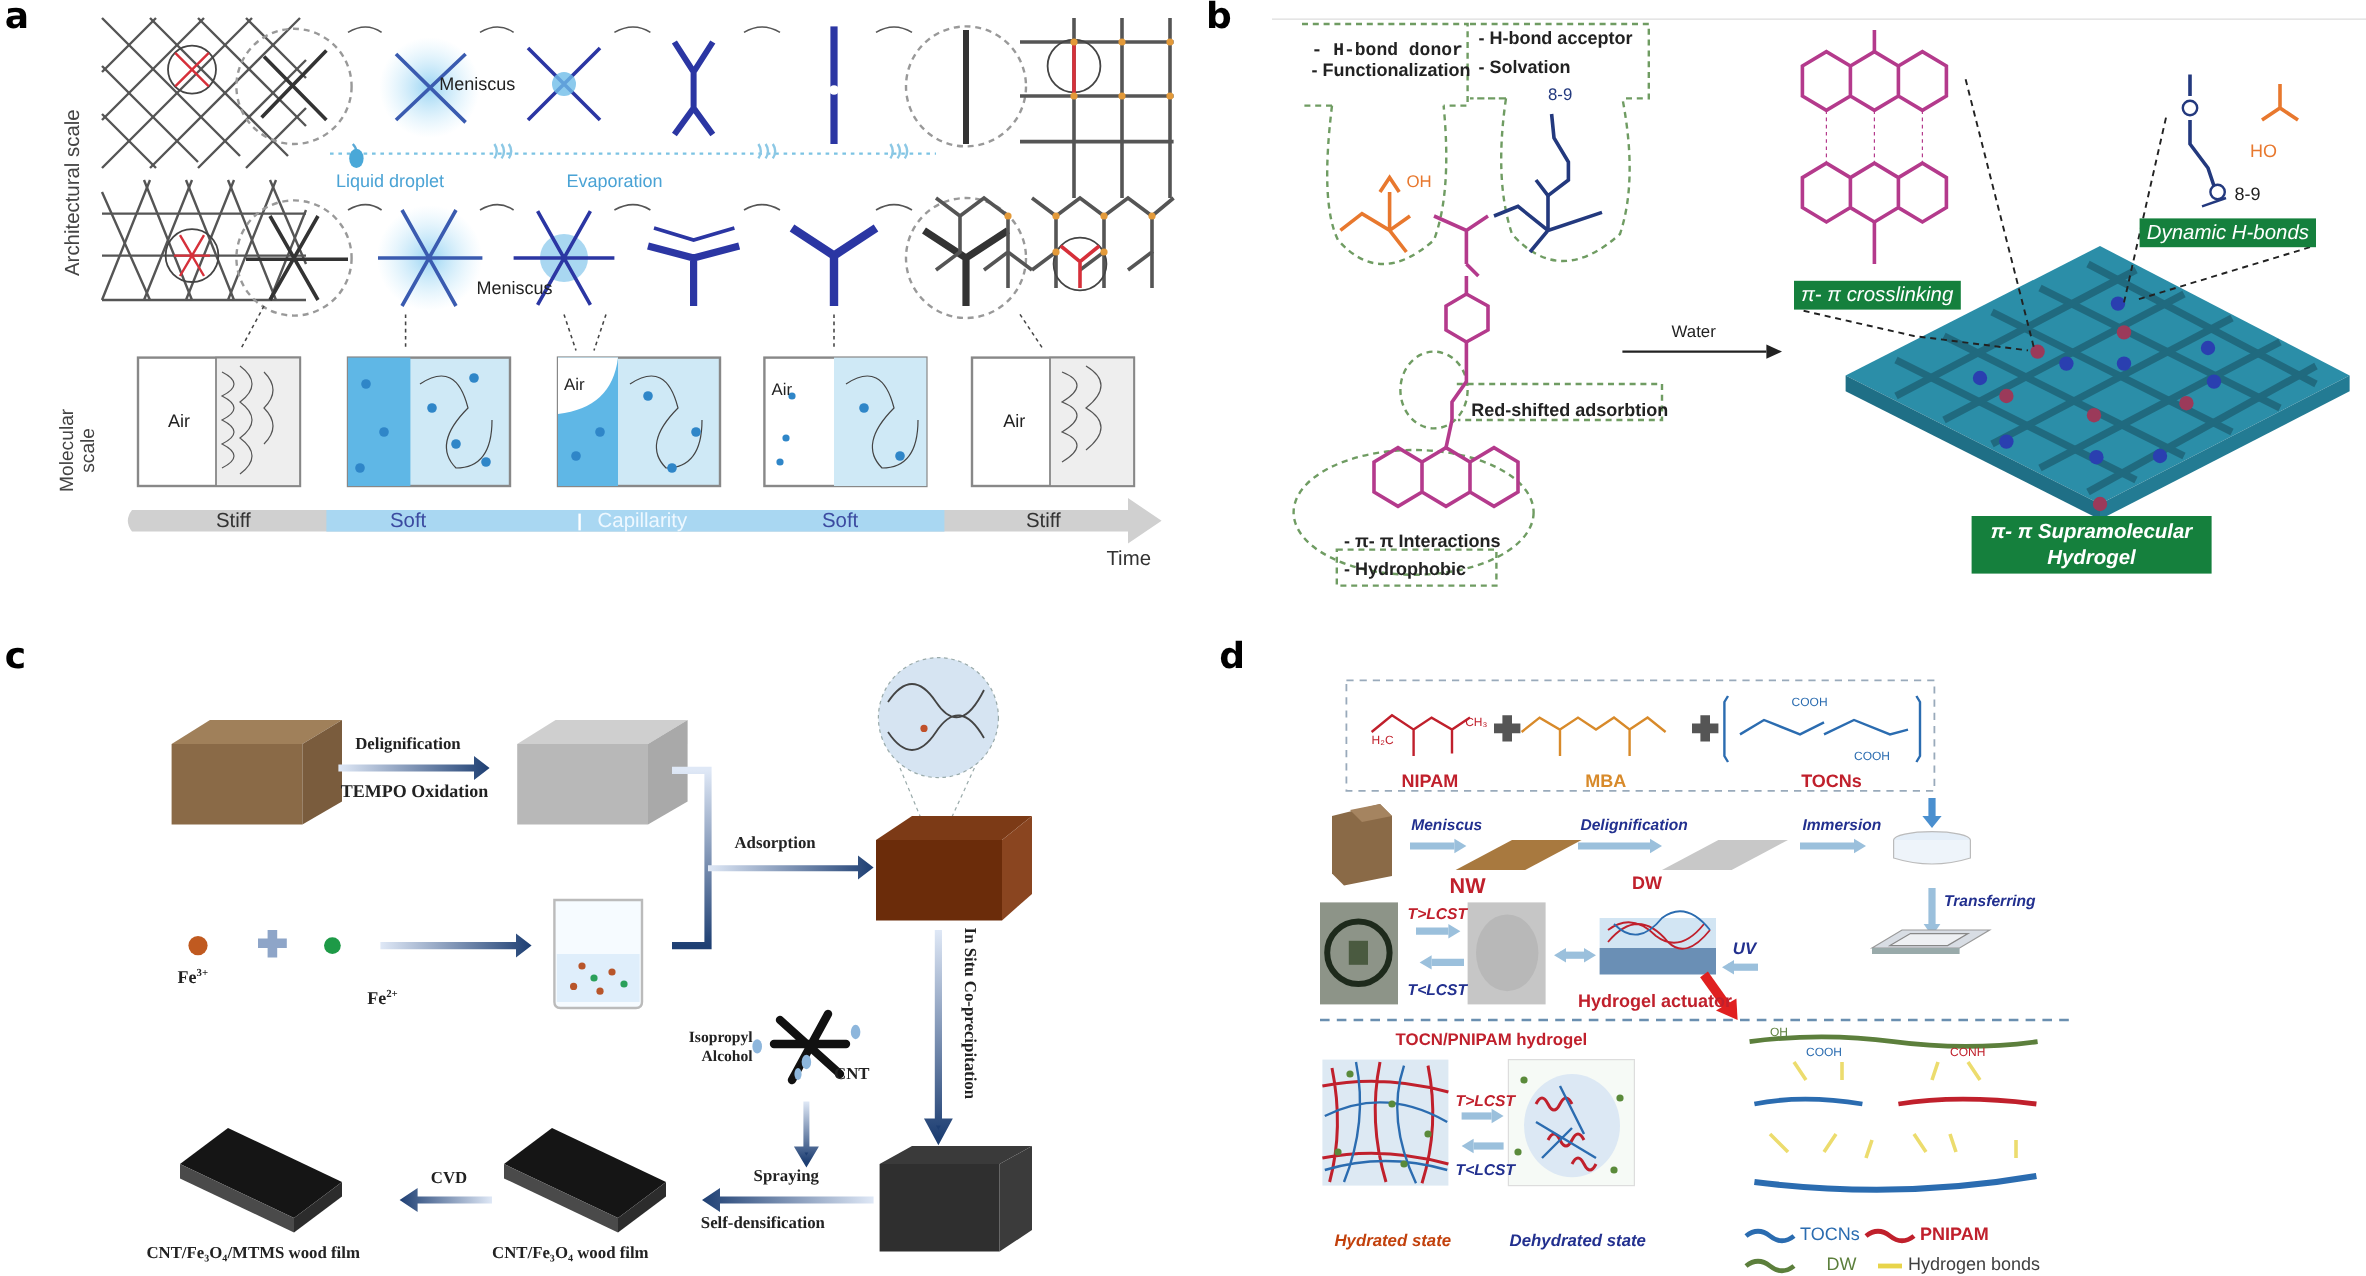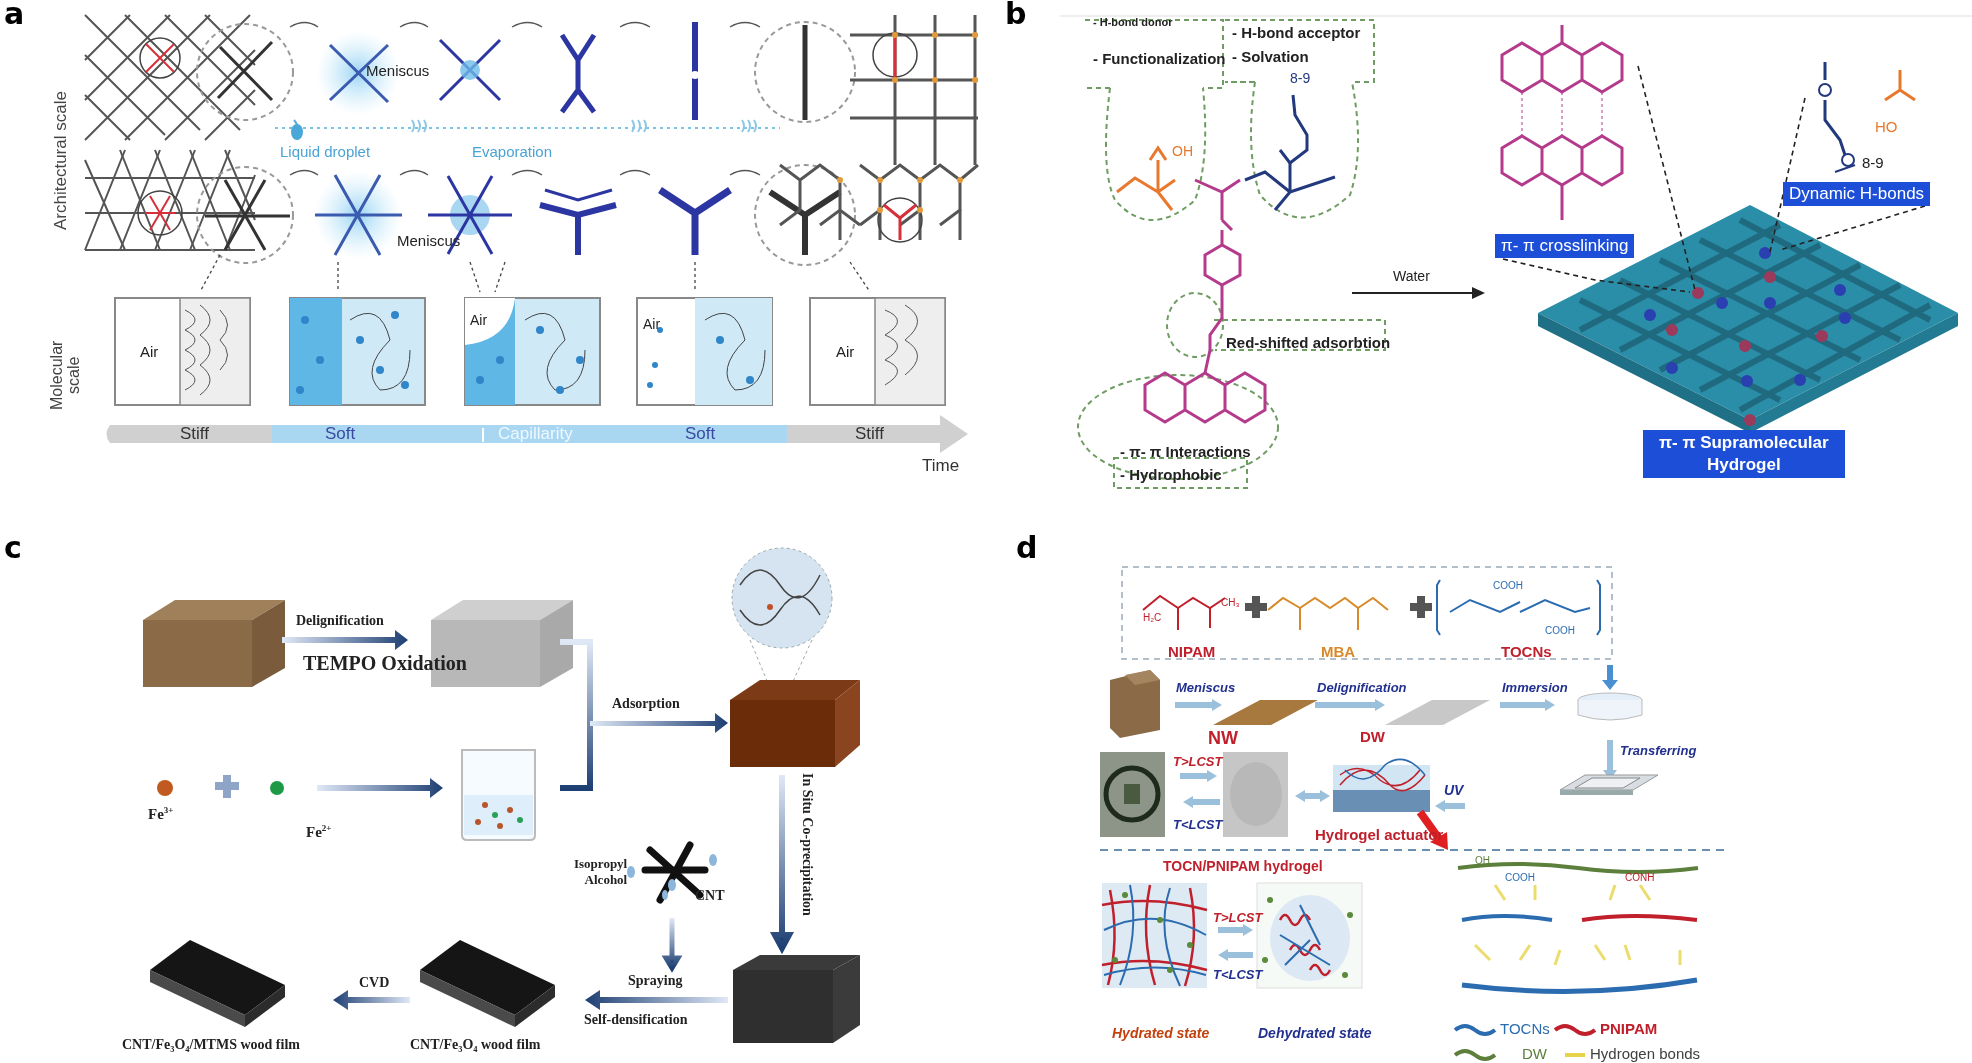--- a/index.html
+++ b/index.html
@@ -1,21 +1,21 @@
 <!DOCTYPE html>
 <html><head>
 <meta charset="utf-8">
 <style>
   html,body{margin:0;padding:0;background:#fff;}
   body{width:1972px;height:1063px;position:relative;overflow:hidden;font-family:"Liberation Sans",sans-serif;color:#222;}
   .panel-letter{position:absolute;font-family:"DejaVu Sans",sans-serif;font-weight:bold;font-size:30px;color:#000;}
   svg{position:absolute;left:0;top:0;}
   .t{position:absolute;white-space:nowrap;}
   .serif{font-family:"Liberation Serif",serif;font-weight:bold;}
-  .blk{background:#1d4ed8;color:#fff;padding:2px 6px;font-size:17px;}
+  .blk{background:#15803d;color:#fff;padding:2px 6px;font-size:17px;font-style:italic;}
   .ital{font-style:italic;font-weight:bold;}
 </style>
 </head>
 <body>
 
 <div>
   <div class="panel-letter" style="left:4px;top:-4px;">a</div>
 
   <svg width="1000" height="500">
     <defs>
@@ -283,21 +283,21 @@
         </g>
     </g>
 
     <g stroke="#222" stroke-width="1.6" stroke-dasharray="5,4" fill="none">
       <path d="M1638 66 L1695 290"></path>
         <path d="M1503 259 L1595 280 L1690 292"></path>
       <path d="M1805 98 L1770 252"></path>
         <path d="M1925 206 L1780 250"></path>
     </g>
   </svg>
-  <div class="t" style="left:1093px;top:16px;font-size:11px;font-weight:bold;">- H-bond donor</div>
+  <div class="t" style="left:1093px;top:34px;font-size:15px;font-weight:bold;font-family:Liberation Mono, monospace;">- H-bond donor</div>
   <div class="t" style="left:1093px;top:50px;font-size:15px;font-weight:bold;">- Functionalization</div>
   <div class="t" style="left:1232px;top:24px;font-size:15px;font-weight:bold;">- H-bond acceptor</div>
   <div class="t" style="left:1232px;top:48px;font-size:15px;font-weight:bold;">- Solvation</div>
   <div class="t" style="left:1290px;top:70px;font-size:14px;color:#23397e;">8-9</div>
   <div class="t" style="left:1172px;top:143px;font-size:14px;color:#e8782e;">OH</div>
   <div class="t" style="left:1226px;top:334px;font-size:15px;font-weight:bold;">Red-shifted adsorbtion</div>
   <div class="t" style="left:1120px;top:443px;font-size:15px;font-weight:bold;">- π- π Interactions</div>
   <div class="t" style="left:1120px;top:466px;font-size:15px;font-weight:bold;">- Hydrophobic</div>
   <div class="t" style="left:1393px;top:268px;font-size:14px;">Water</div>
   <div class="t blk" style="left:1495px;top:234px;">π- π crosslinking</div>
@@ -397,21 +397,21 @@
       <path d="M150 970 L245 1015 L245 1027 L150 982 Z" fill="#4a4a4a"></path>
       <path d="M245 1015 L285 985 L285 997 L245 1027 Z" fill="#2c2c2c"></path>
     </g>
     <g>
       <path d="M420 970 L460 940 L555 985 L515 1015 Z" fill="#151515"></path>
       <path d="M420 970 L515 1015 L515 1027 L420 982 Z" fill="#4a4a4a"></path>
       <path d="M515 1015 L555 985 L555 997 L515 1027 Z" fill="#2c2c2c"></path>
     </g>
   </svg>
   <div class="t serif" style="left:296px;top:613px;font-size:14px;">Delignification</div>
-  <div class="t serif" style="left:284px;top:652px;font-size:20px;margin-left:19px;">TEMPO Oxidation</div>
+  <div class="t serif" style="left:284px;top:652px;font-size:15px;">TEMPO Oxidation</div>
   <div class="t serif" style="left:612px;top:696px;font-size:14px;">Adsorption</div>
   <div class="t serif" style="left:148px;top:805px;font-size:15px;"><span>Fe</span><sup style="font-size:9px;">3+</sup></div>
   <div class="t serif" style="left:260px;top:823px;font-size:15px;margin-left:46px;"><span>Fe</span><sup style="font-size:9px;">2+</sup></div>
   <div class="t serif" style="left:801px;top:773px;font-size:14px;transform:rotate(90deg);transform-origin:left top;left:815px;">In Situ Co-precipitation</div>
   <div class="t serif" style="left:574px;top:856px;font-size:13px;text-align:right;line-height:16px;">
     <div>Isopropyl</div>
     <div>Alcohol</div>
   </div>
   <div class="t serif" style="left:695px;top:888px;font-size:14px;">CNT</div>
   <div class="t serif" style="left:628px;top:973px;font-size:14px;">Spraying</div>

